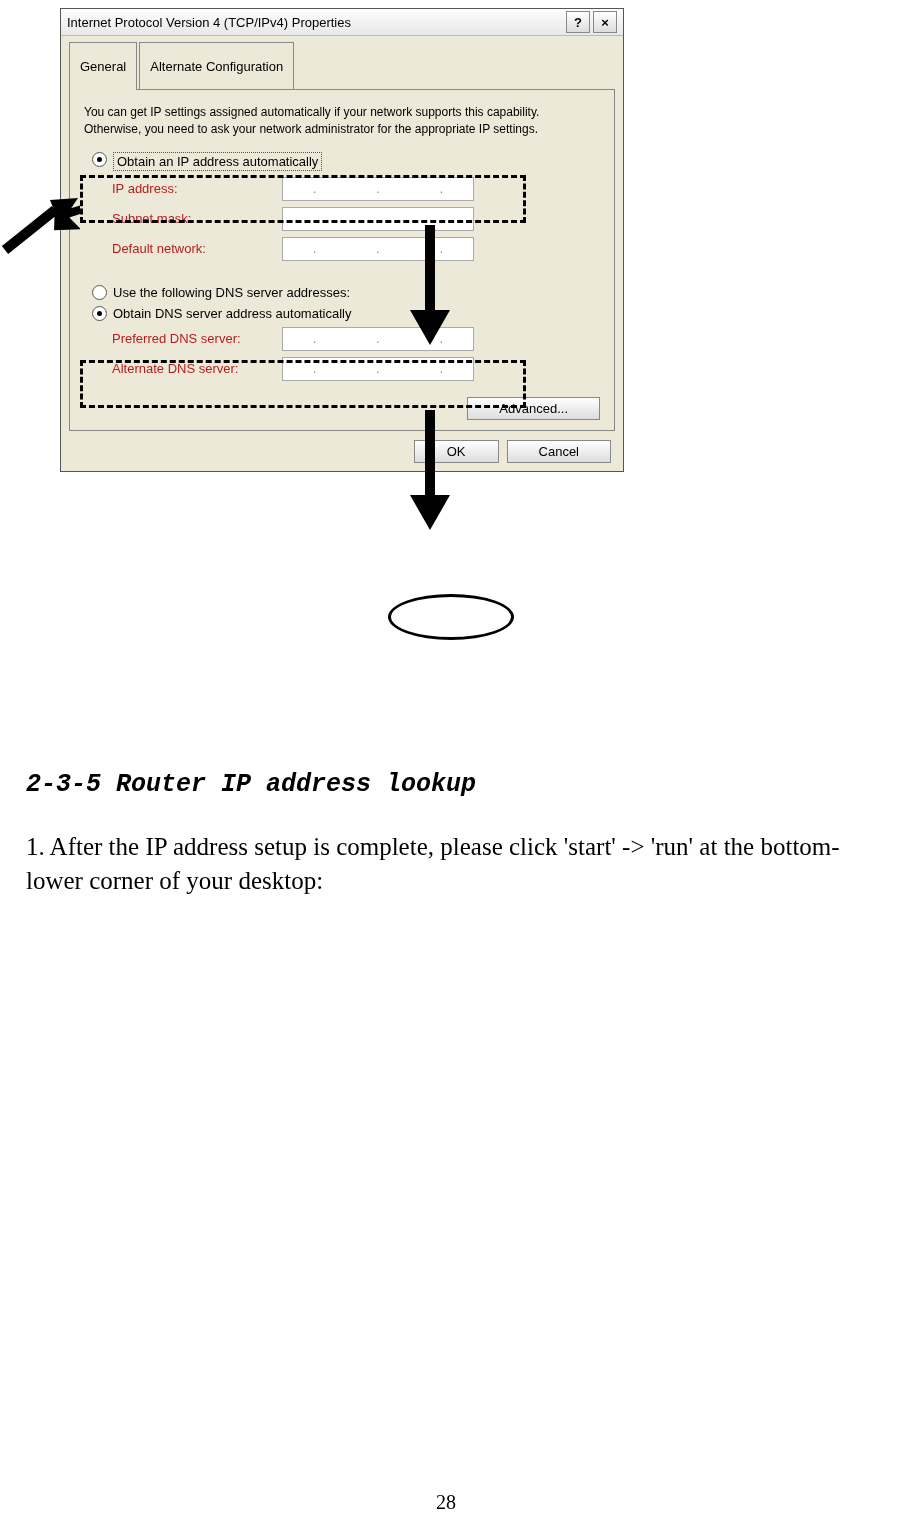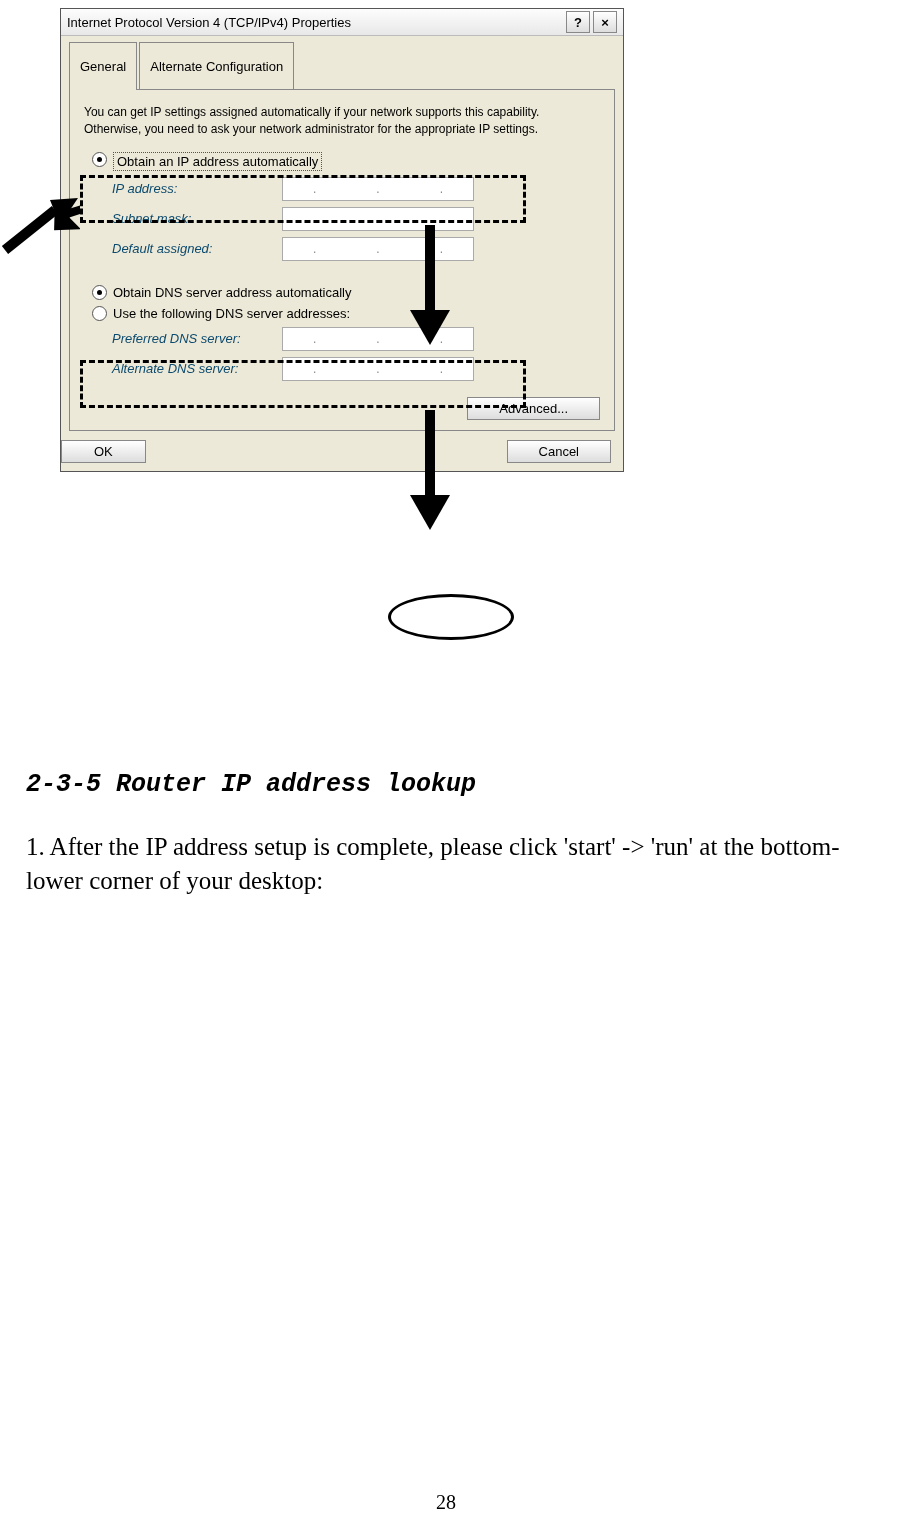--- a/index.html
+++ b/index.html
@@ -104,22 +104,21 @@
     border-radius: 50%;
   }
   .field-row {
     display: flex;
     align-items: center;
     margin: 6px 0 6px 28px;
     font-size: 13px;
   }
   .field-label {
     width: 170px;
-    color: #0c4a6e;
-    font-style: italic;
+    color: #b91c1c;
   }
   .ip-input {
     width: 190px;
     height: 22px;
     border: 1px solid #aaa;
     background: #fff;
     display: flex;
     align-items: center;
     justify-content: space-around;
     color: #888;
@@ -127,21 +126,21 @@
   }
   .btn {
     border: 1px solid #888;
     background: linear-gradient(#fff,#ddd);
     padding: 3px 31px;
     font-size: 13px;
     font-family: Tahoma, Arial, sans-serif;
   }
   .button-row {
     display: flex;
-    justify-content: space-between;
+    justify-content: flex-end;
     gap: 8px;
     margin: 8px 12px 8px 0;
   }
   .adv-row {
     display: flex;
     justify-content: flex-end;
     margin-top: 16px;
   }
   .annot-box {
     position: absolute;
@@ -218,37 +217,37 @@
       </div>
       <div class="field-row">
         <span class="field-label">Subnet mask:</span>
         <div class="ip-input">
             <span>.</span>
             <span>.</span>
             <span>.</span>
           </div>
       </div>
       <div class="field-row">
-        <span class="field-label">Default assigned:</span>
+        <span class="field-label">Default network:</span>
         <div class="ip-input">
             <span>.</span>
             <span>.</span>
             <span>.</span>
           </div>
       </div>
 
       <div style="height:12px"></div>
 
+      <div class="radio-row">
+        <div class="radio"></div>
+        <span>Use the following DNS server addresses:</span>
+      </div>
       <div class="radio-row">
         <div class="radio selected"></div>
         <span>Obtain DNS server address automatically</span>
-      </div>
-      <div class="radio-row">
-        <div class="radio"></div>
-        <span>Use the following DNS server addresses:</span>
       </div>
       <div class="field-row">
         <span class="field-label">Preferred DNS server:</span>
         <div class="ip-input">
             <span>.</span>
             <span>.</span>
             <span>.</span>
           </div>
       </div>
       <div class="field-row">

